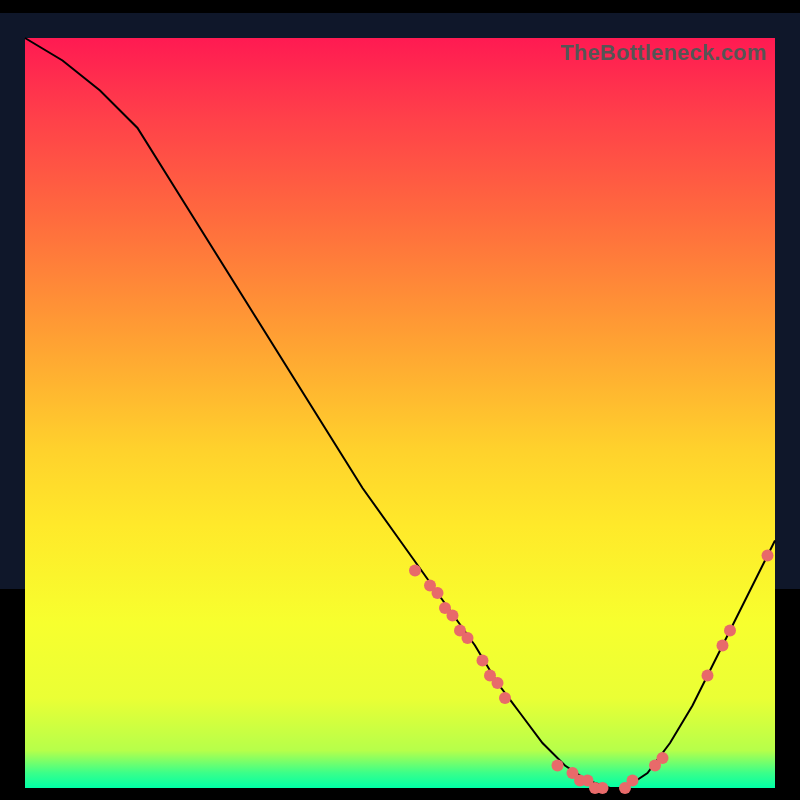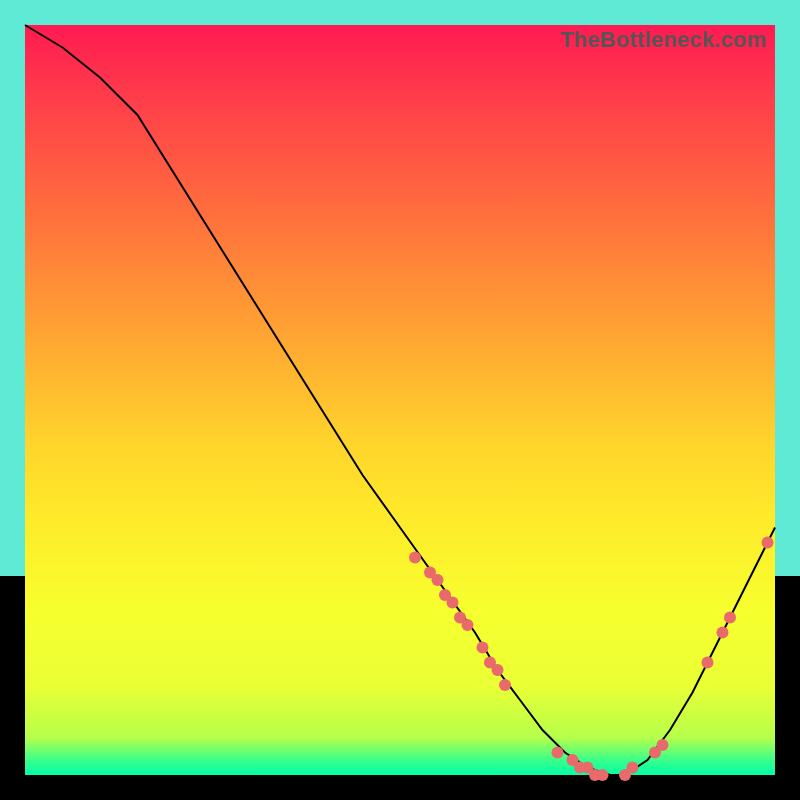--- a/index.html
+++ b/index.html
@@ -8,21 +8,22 @@
     background: #000;
     width: 800px;
     height: 800px;
     overflow: hidden;
     font-family: Arial, Helvetica, sans-serif;
   }
   .frame {
     position: relative;
     width: 800px;
     height: 576px;
-    background: #5eead4;
+    background: #0f172a;
+    margin-top: 13px;
   }
   .plot-area {
     position: absolute;
     left: 25px;
     top: 25px;
     width: 750px;
     height: 750px;
     background: linear-gradient(
       to bottom,
       #ff1a52 0%,

